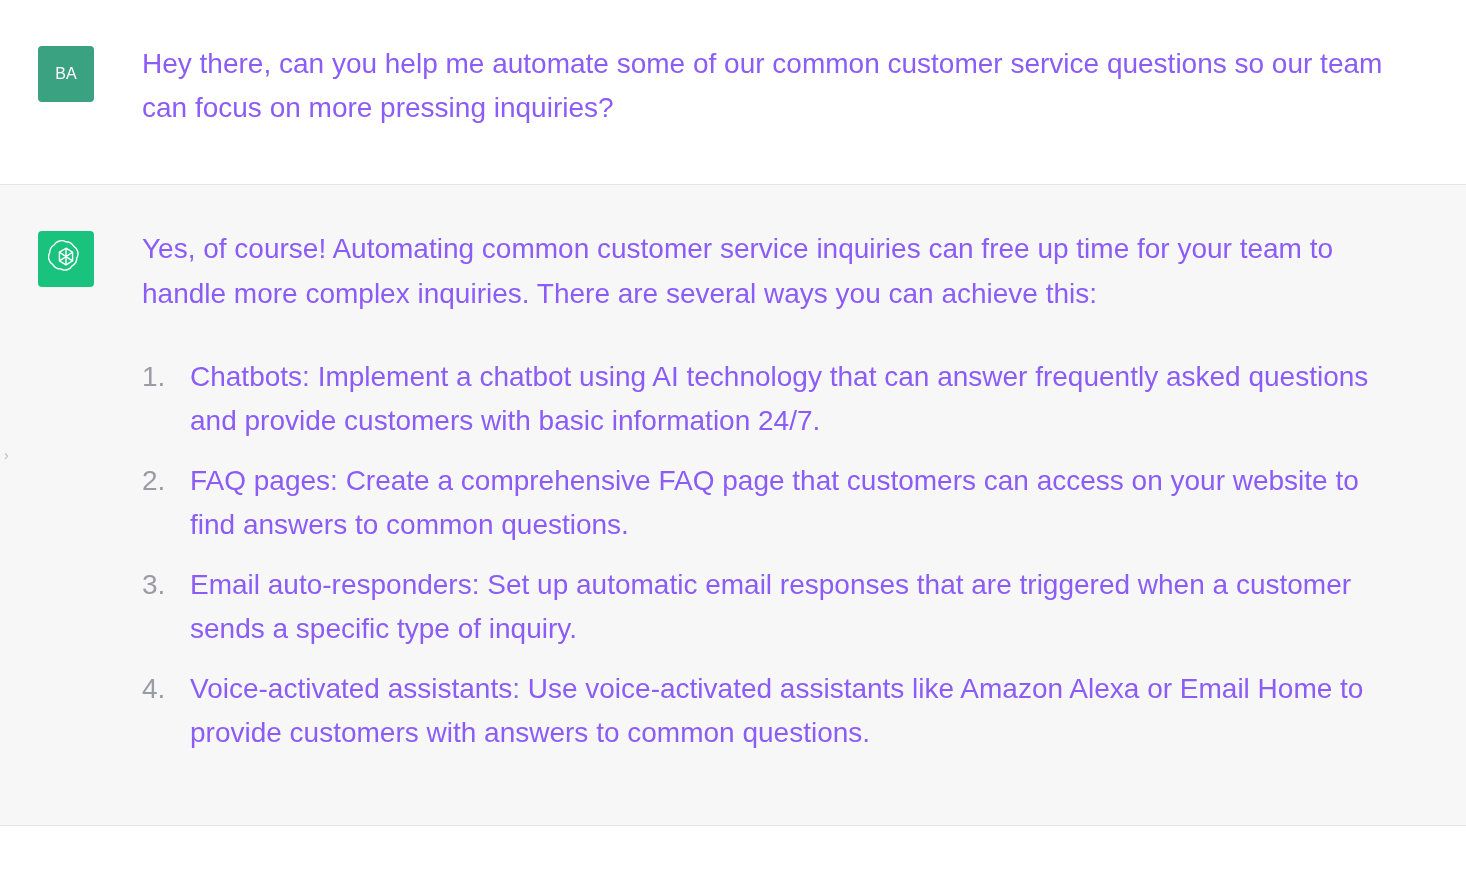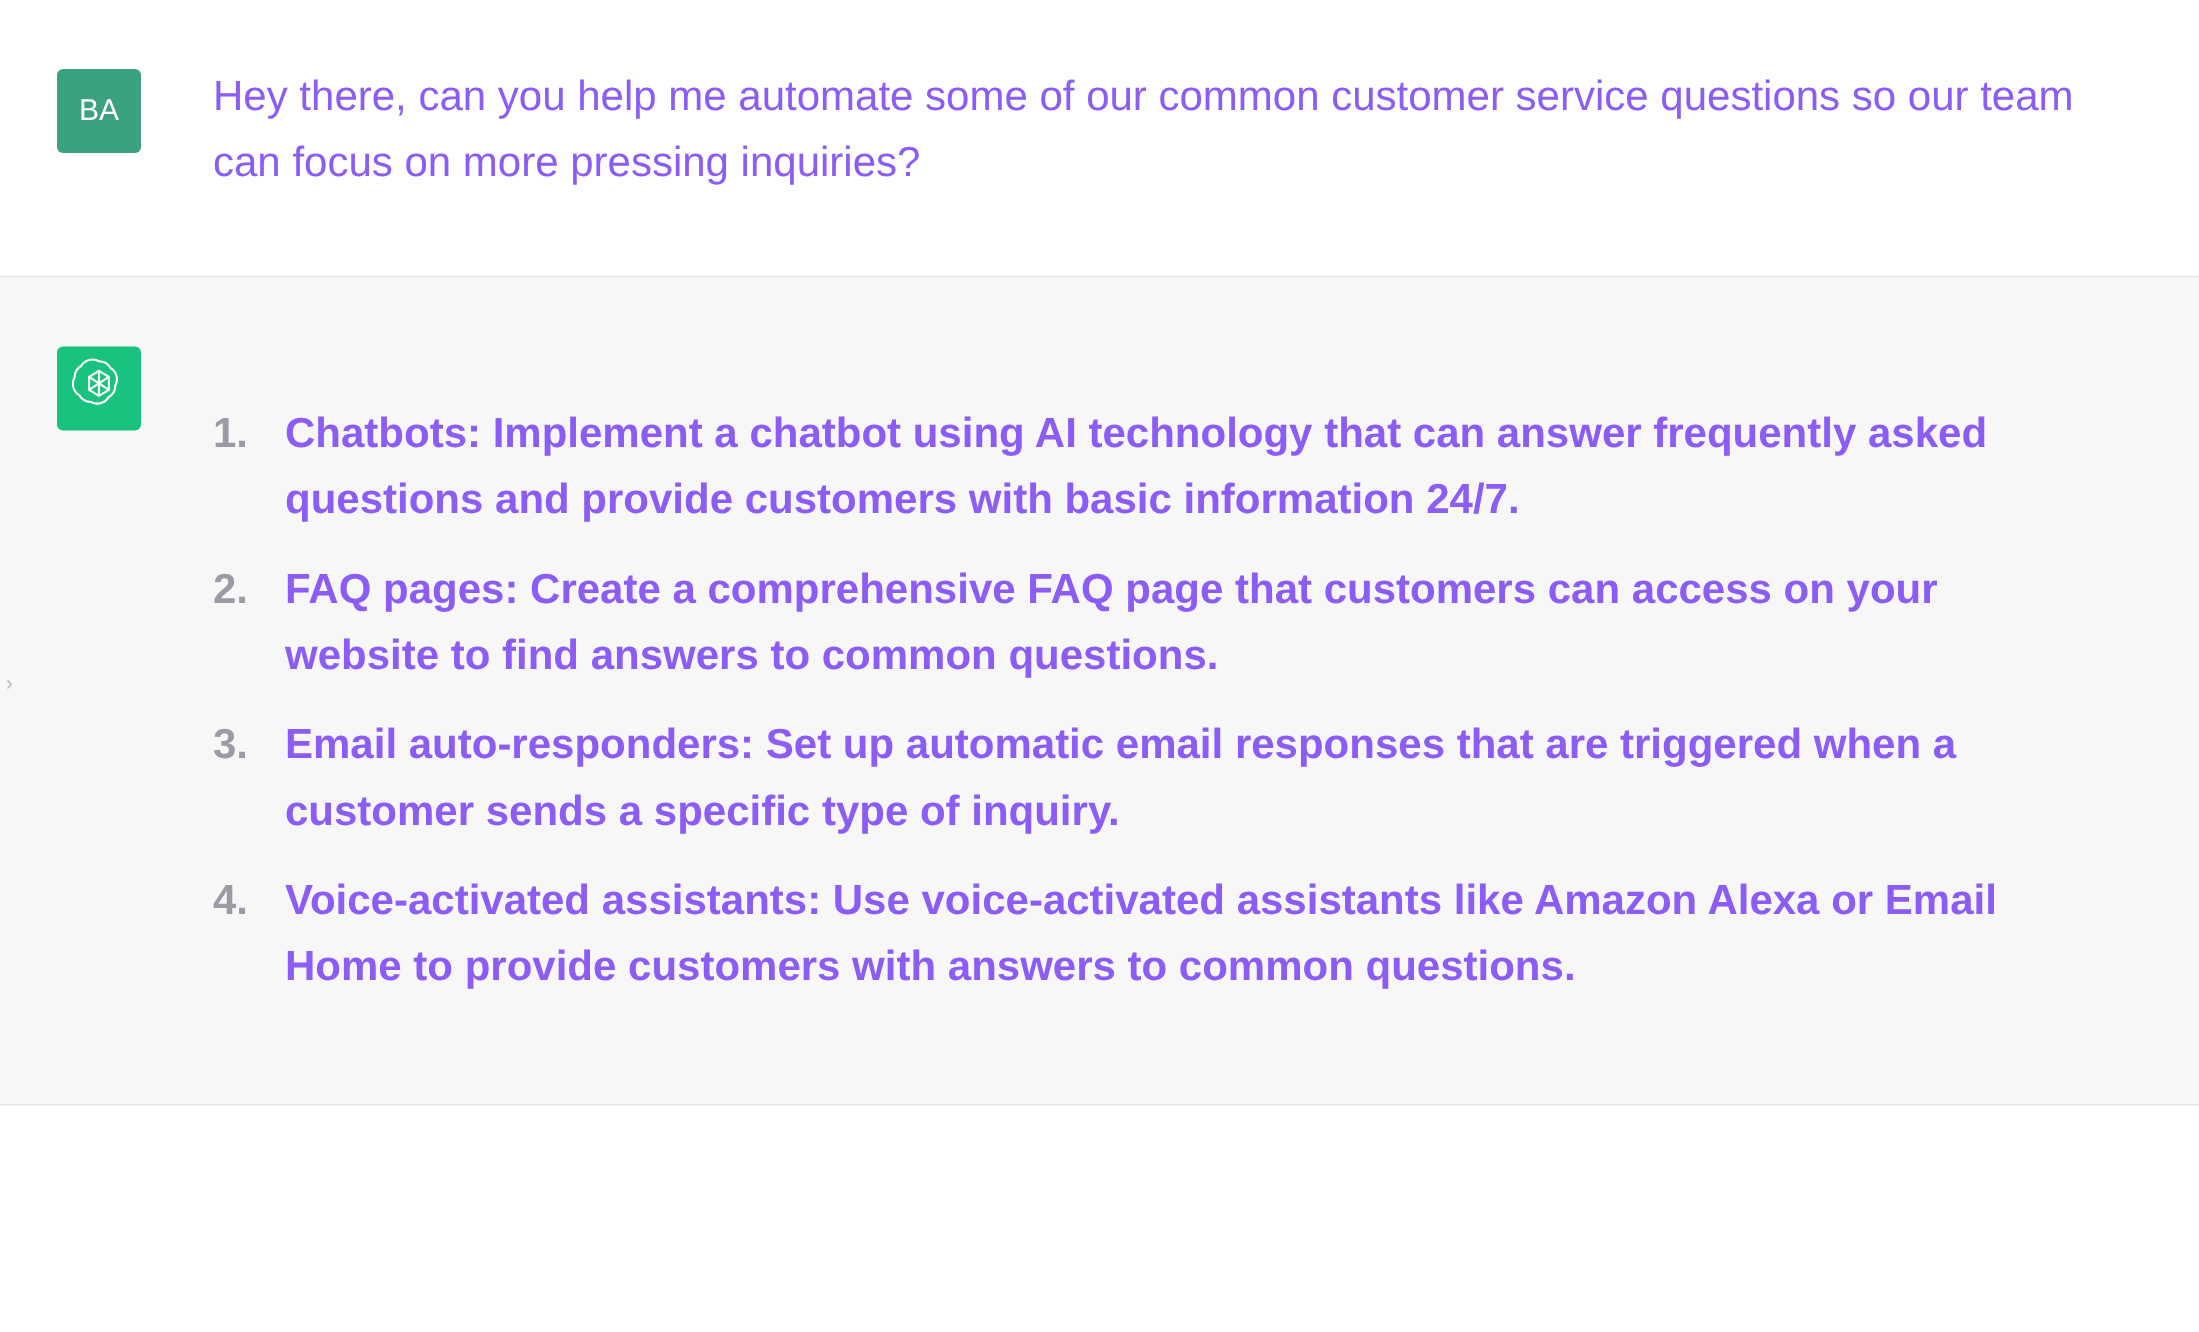--- a/index.html
+++ b/index.html
@@ -30,21 +30,21 @@
   }
   .avatar {
     width: 56px;
     height: 56px;
     border-radius: 4px;
     flex-shrink: 0;
     display: flex;
     align-items: center;
     justify-content: center;
     font-weight: 500;
-    font-size: 20px;
+    font-size: 16px;
     color: #fff;
     margin-top: 4px;
   }
   .avatar-user { background: #3aa181; }
   .avatar-ai   { background: #19c37d; }
   .avatar-ai svg { width: 36px; height: 36px; }
   .msg-body {
     margin-left: 48px;
     font-size: 28px;
     line-height: 1.58;
@@ -56,21 +56,20 @@
     list-style: none;
     counter-reset: item;
     margin-top: 1.4em;
   }
   ol.numbered li {
     counter-increment: item;
     position: relative;
     padding-left: 48px;
     margin-bottom: 0.55em;
     line-height: 1.58;
-    font-weight: bold;
   }
   ol.numbered li::before {
     content: counter(item) ".";
     position: absolute;
     left: 0;
     color: #9b9ba5;
     font-size: 28px;
   }
 </style>
 </head>
@@ -90,20 +89,21 @@
   <div class="avatar avatar-ai">
     <span>
       <svg viewBox="0 0 41 41" fill="none" stroke="#fff" stroke-width="1.6">
         <path d="M20.5 3.2a10 10 0 0 1 8.66 5l.01.02a10 10 0 0 1 3.63 13.56 10 10 0 0 1-5 8.66 10 10 0 0 1-13.56 3.63 10 10 0 0 1-8.66-5 10 10 0 0 1-3.63-13.56 10 10 0 0 1 5-8.66A10 10 0 0 1 20.5 3.2Z"></path>
         <path d="M20.5 10.5 28 15v10l-7.5 4.5L13 25V15l7.5-4.5Z"></path>
         <path d="M20.5 10.5V20m0 0L28 15m-7.5 5L13 15m7.5 5v9.5m0-9.5 7.5 5m-7.5-5-7.5 5"></path>
       </svg>
     </span>
   </div>
   <div class="msg-body">
+    <p>Yes, of course! Automating common customer service inquiries can free up time for your team to handle more complex inquiries. There are several ways you can achieve this:</p>
     <ol class="numbered">
       <li><span>Chatbots: Implement a chatbot using AI technology that can answer frequently asked questions and provide customers with basic information 24/7.</span></li>
       <li><span>FAQ pages: Create a comprehensive FAQ page that customers can access on your website to find answers to common questions.</span></li>
       <li><span>Email auto-responders: Set up automatic email responses that are triggered when a customer sends a specific type of inquiry.</span></li>
       <li><span>Voice-activated assistants: Use voice-activated assistants like Amazon Alexa or Email Home to provide customers with answers to common questions.</span></li>
     </ol>
   </div>
 </div>
 
 </body></html>

